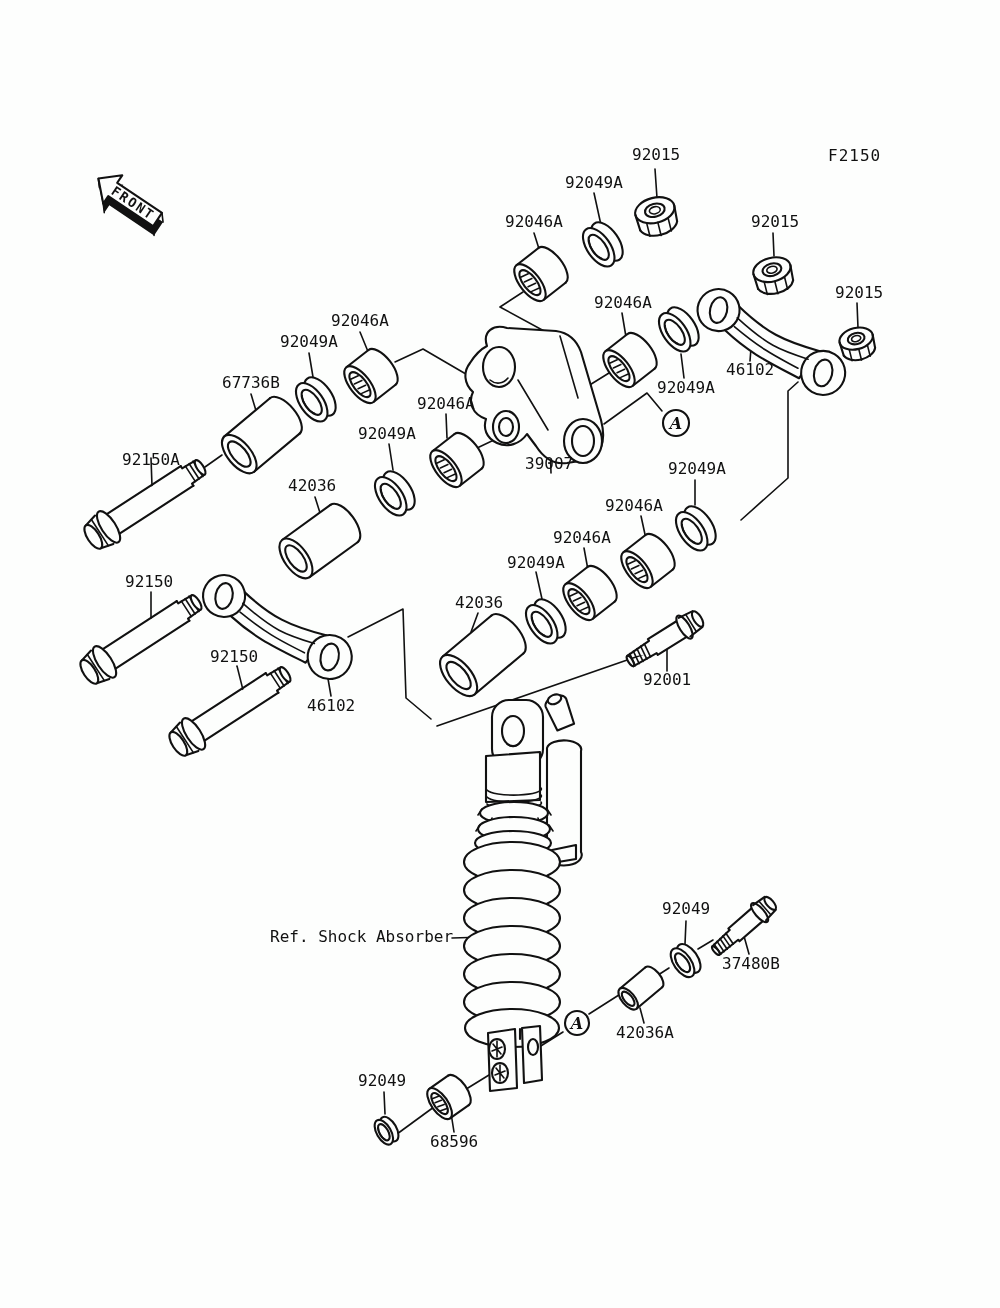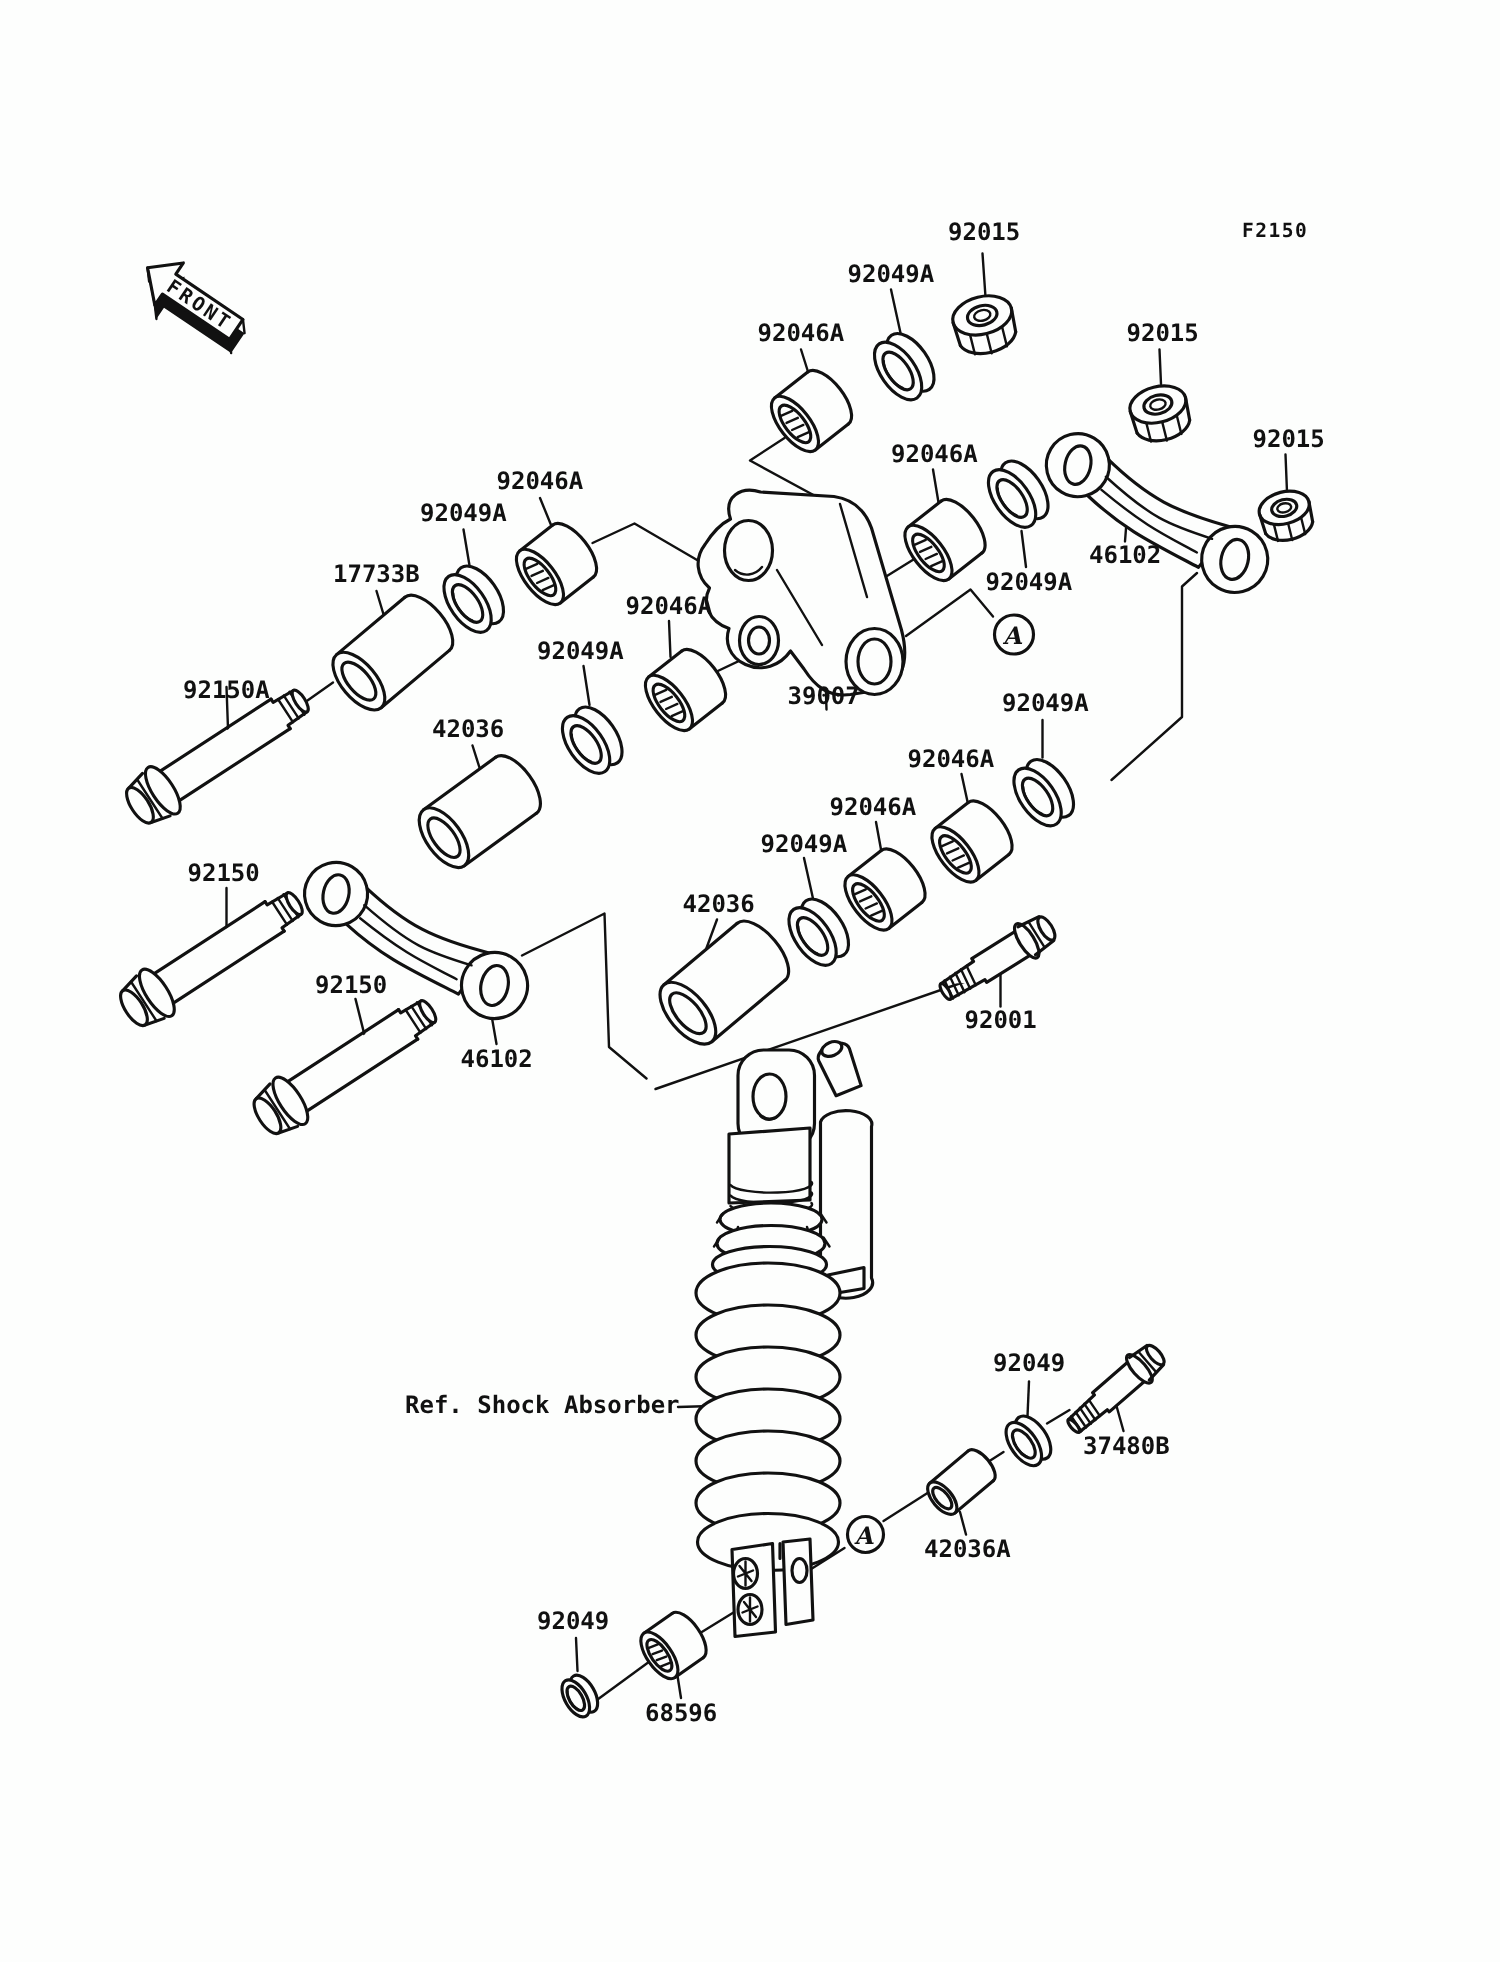--- a/index.html
+++ b/index.html
@@ -1,21 +1,21 @@
 <!DOCTYPE html>
 <html><head>
 <meta charset="utf-8">
 <style>
   html,body{margin:0;padding:0;background:#ffffff;}
   #stage{position:relative;width:1000px;height:1308px;background:#fdfefd;overflow:hidden;
          font-family:"DejaVu Sans Mono", monospace;}
   #drawing{position:absolute;left:0;top:0;}
-  .lbl{position:absolute;font-family:"DejaVu Sans Mono", monospace;font-weight:bold;
+  .lbl{position:absolute;font-family:"DejaVu Sans Mono", monospace;font-weight:normal;
        font-size:16px;line-height:1;color:#111;white-space:pre;letter-spacing:0px;}
-  .lbl.small{font-size:13px;letter-spacing:1px;}
+  .lbl.small{font-size:16px;letter-spacing:1px;}
   svg *{vector-effect:non-scaling-stroke;}
   .ln{stroke:#111;stroke-width:2.1;fill:none;stroke-linecap:round;stroke-linejoin:round;}
   .lnf{stroke:#111;stroke-width:2.1;fill:#fdfefd;stroke-linejoin:round;}
   .fw{fill:#fdfefd;stroke:none;}
   .thin{stroke:#111;stroke-width:1.6;fill:none;stroke-linecap:round;stroke-linejoin:round;}
   .amark{font-family:"DejaVu Serif", serif;font-style:italic;font-weight:bold;font-size:16px;fill:#111;}
   .fronttxt{font-family:"DejaVu Sans Mono", monospace;font-weight:bold;font-size:13px;fill:#111;letter-spacing:2px;}
 </style>
 </head>
 <body>
@@ -255,21 +255,21 @@
   <div class="lbl small" style="left:828px;top:148px">F2150</div>
 
   <div class="lbl" style="left:632px;top:147px">92015</div>
   <div class="lbl" style="left:565px;top:175px">92049A</div>
   <div class="lbl" style="left:505px;top:214px">92046A</div>
   <div class="lbl" style="left:751px;top:214px">92015</div>
   <div class="lbl" style="left:835px;top:285px">92015</div>
   <div class="lbl" style="left:726px;top:362px">46102</div>
   <div class="lbl" style="left:331px;top:313px">92046A</div>
   <div class="lbl" style="left:280px;top:334px">92049A</div>
-  <div class="lbl" style="left:222px;top:375px">17733B</div>
+  <div class="lbl" style="left:222px;top:375px">67736B</div>
   <div class="lbl" style="left:594px;top:295px">92046A</div>
   <div class="lbl" style="left:657px;top:380px">92049A</div>
   <div class="lbl" style="left:122px;top:452px">92150A</div>
   <div class="lbl" style="left:417px;top:396px">92046A</div>
   <div class="lbl" style="left:358px;top:426px">92049A</div>
   <div class="lbl" style="left:288px;top:478px">42036</div>
   <div class="lbl" style="left:525px;top:456px">39007</div>
   <div class="lbl" style="left:668px;top:461px">92049A</div>
   <div class="lbl" style="left:605px;top:498px">92046A</div>
   <div class="lbl" style="left:553px;top:530px">92046A</div>

